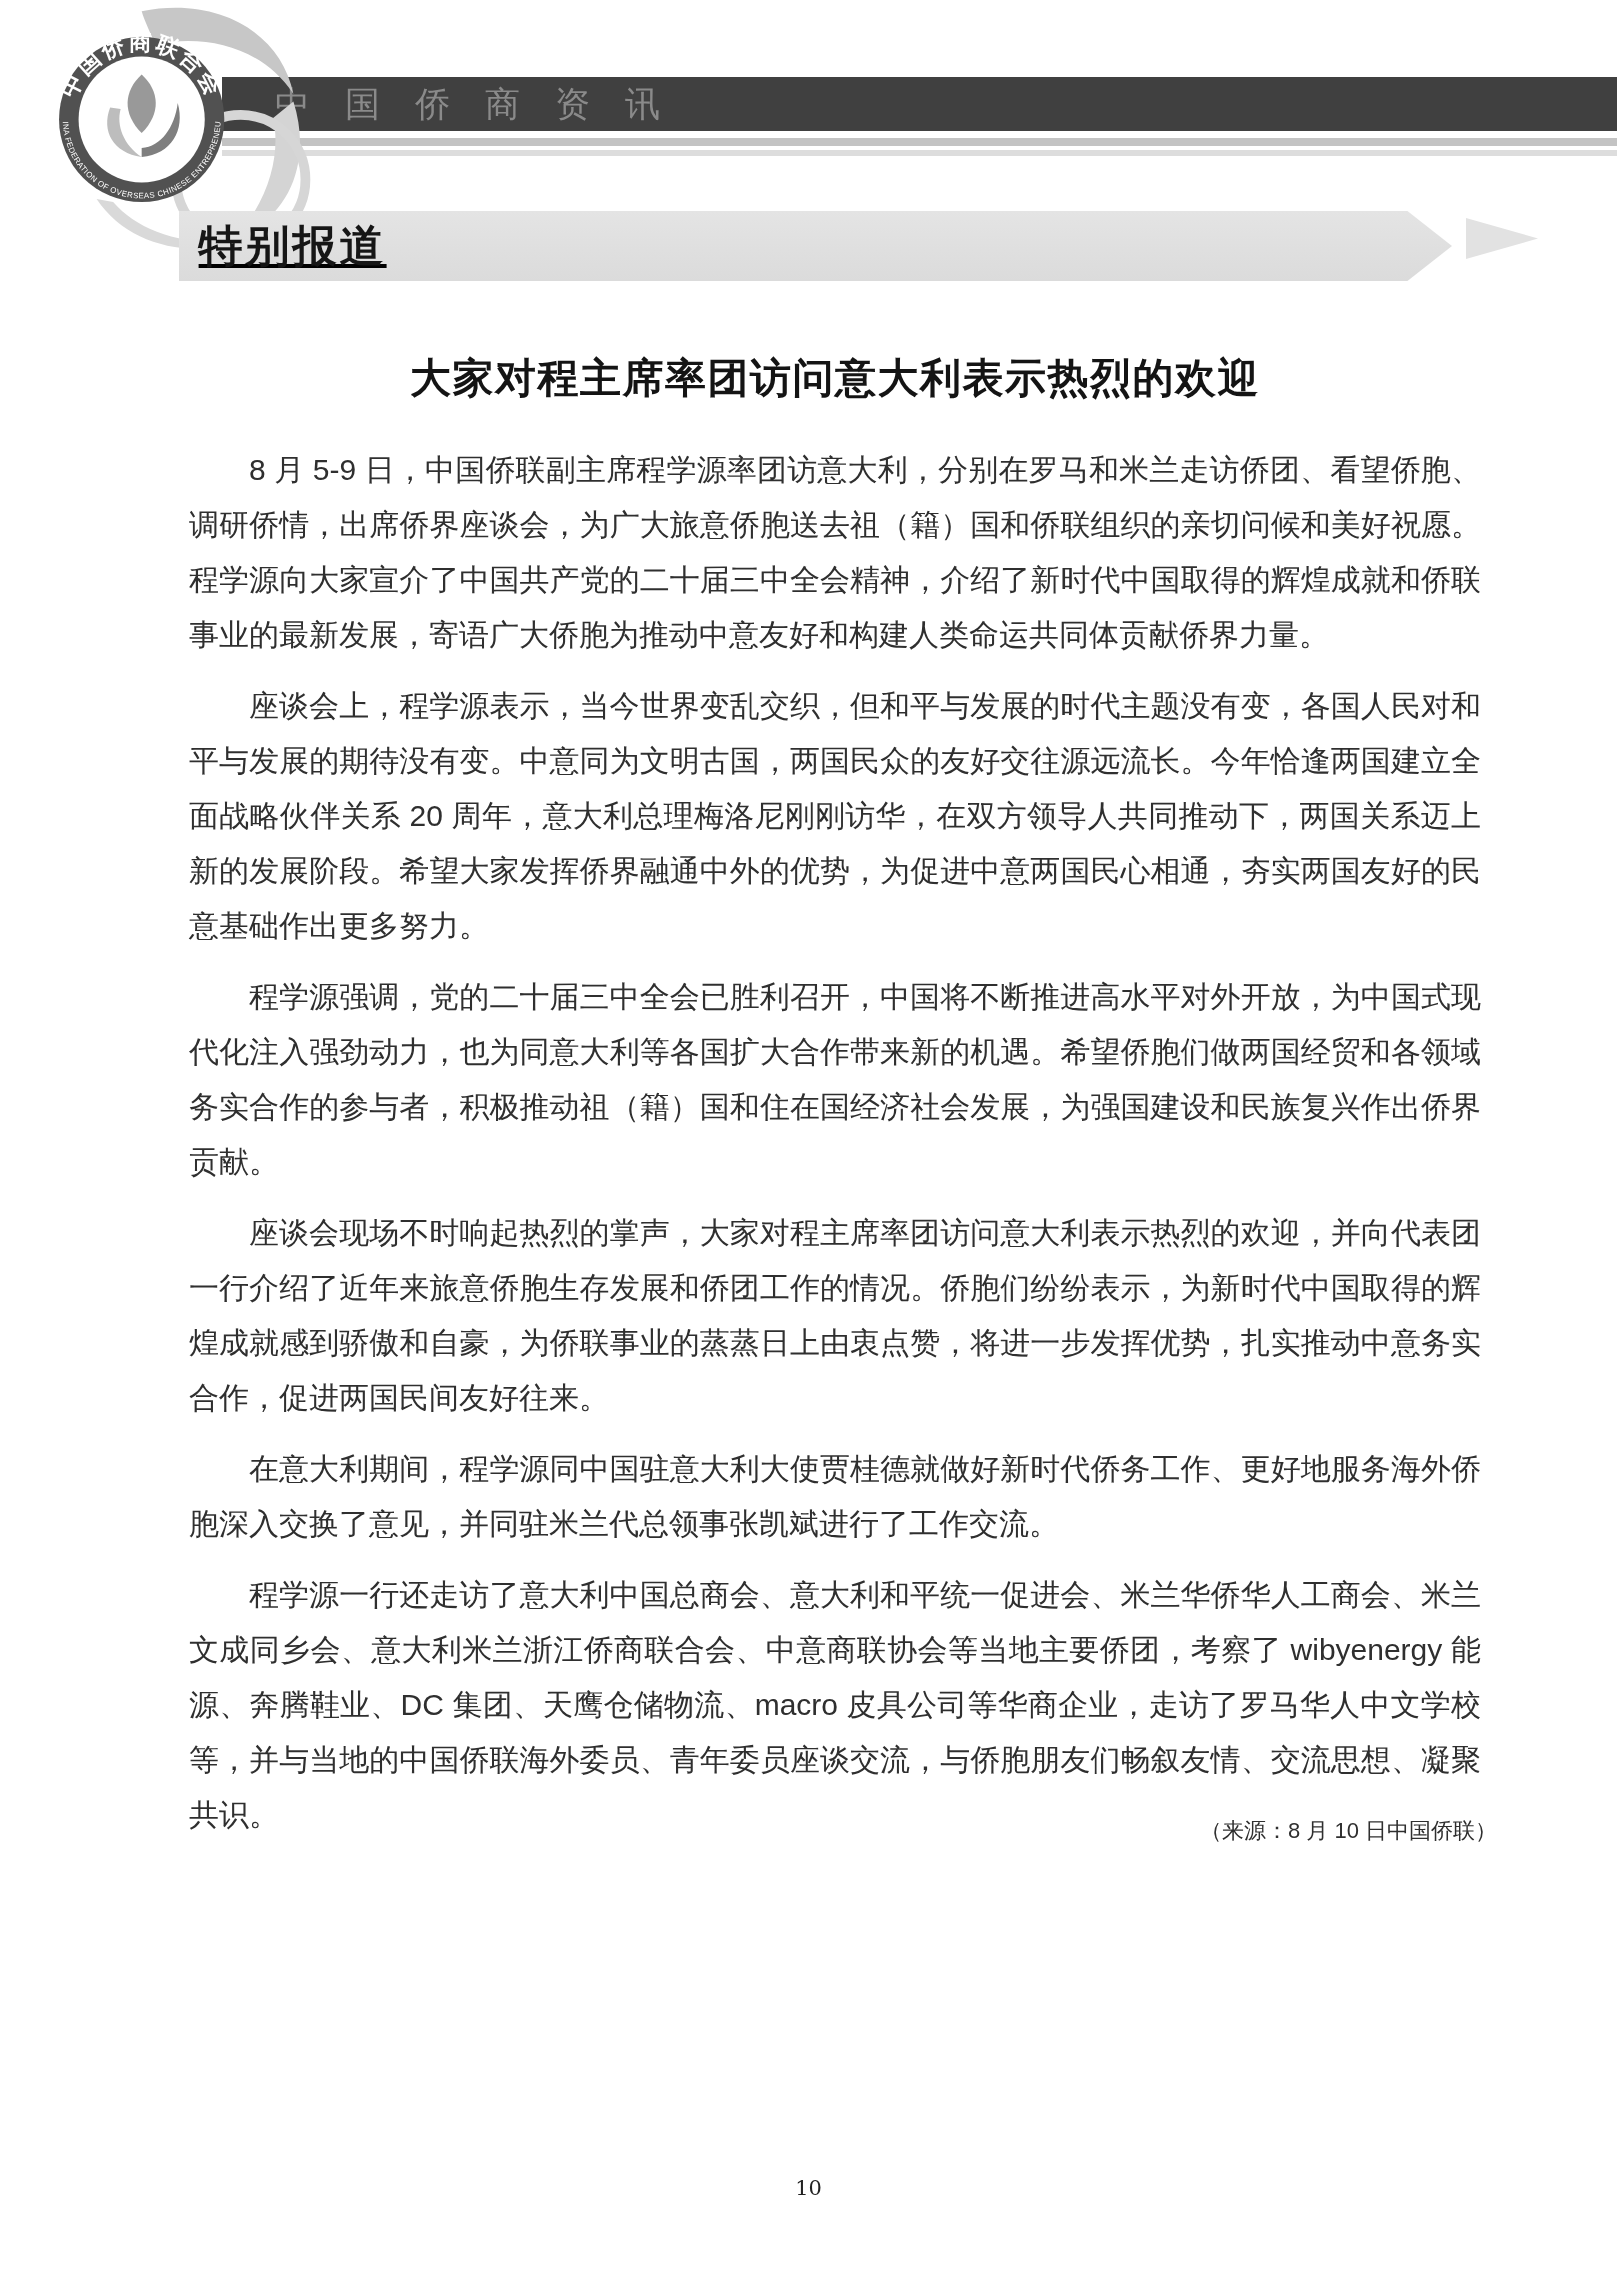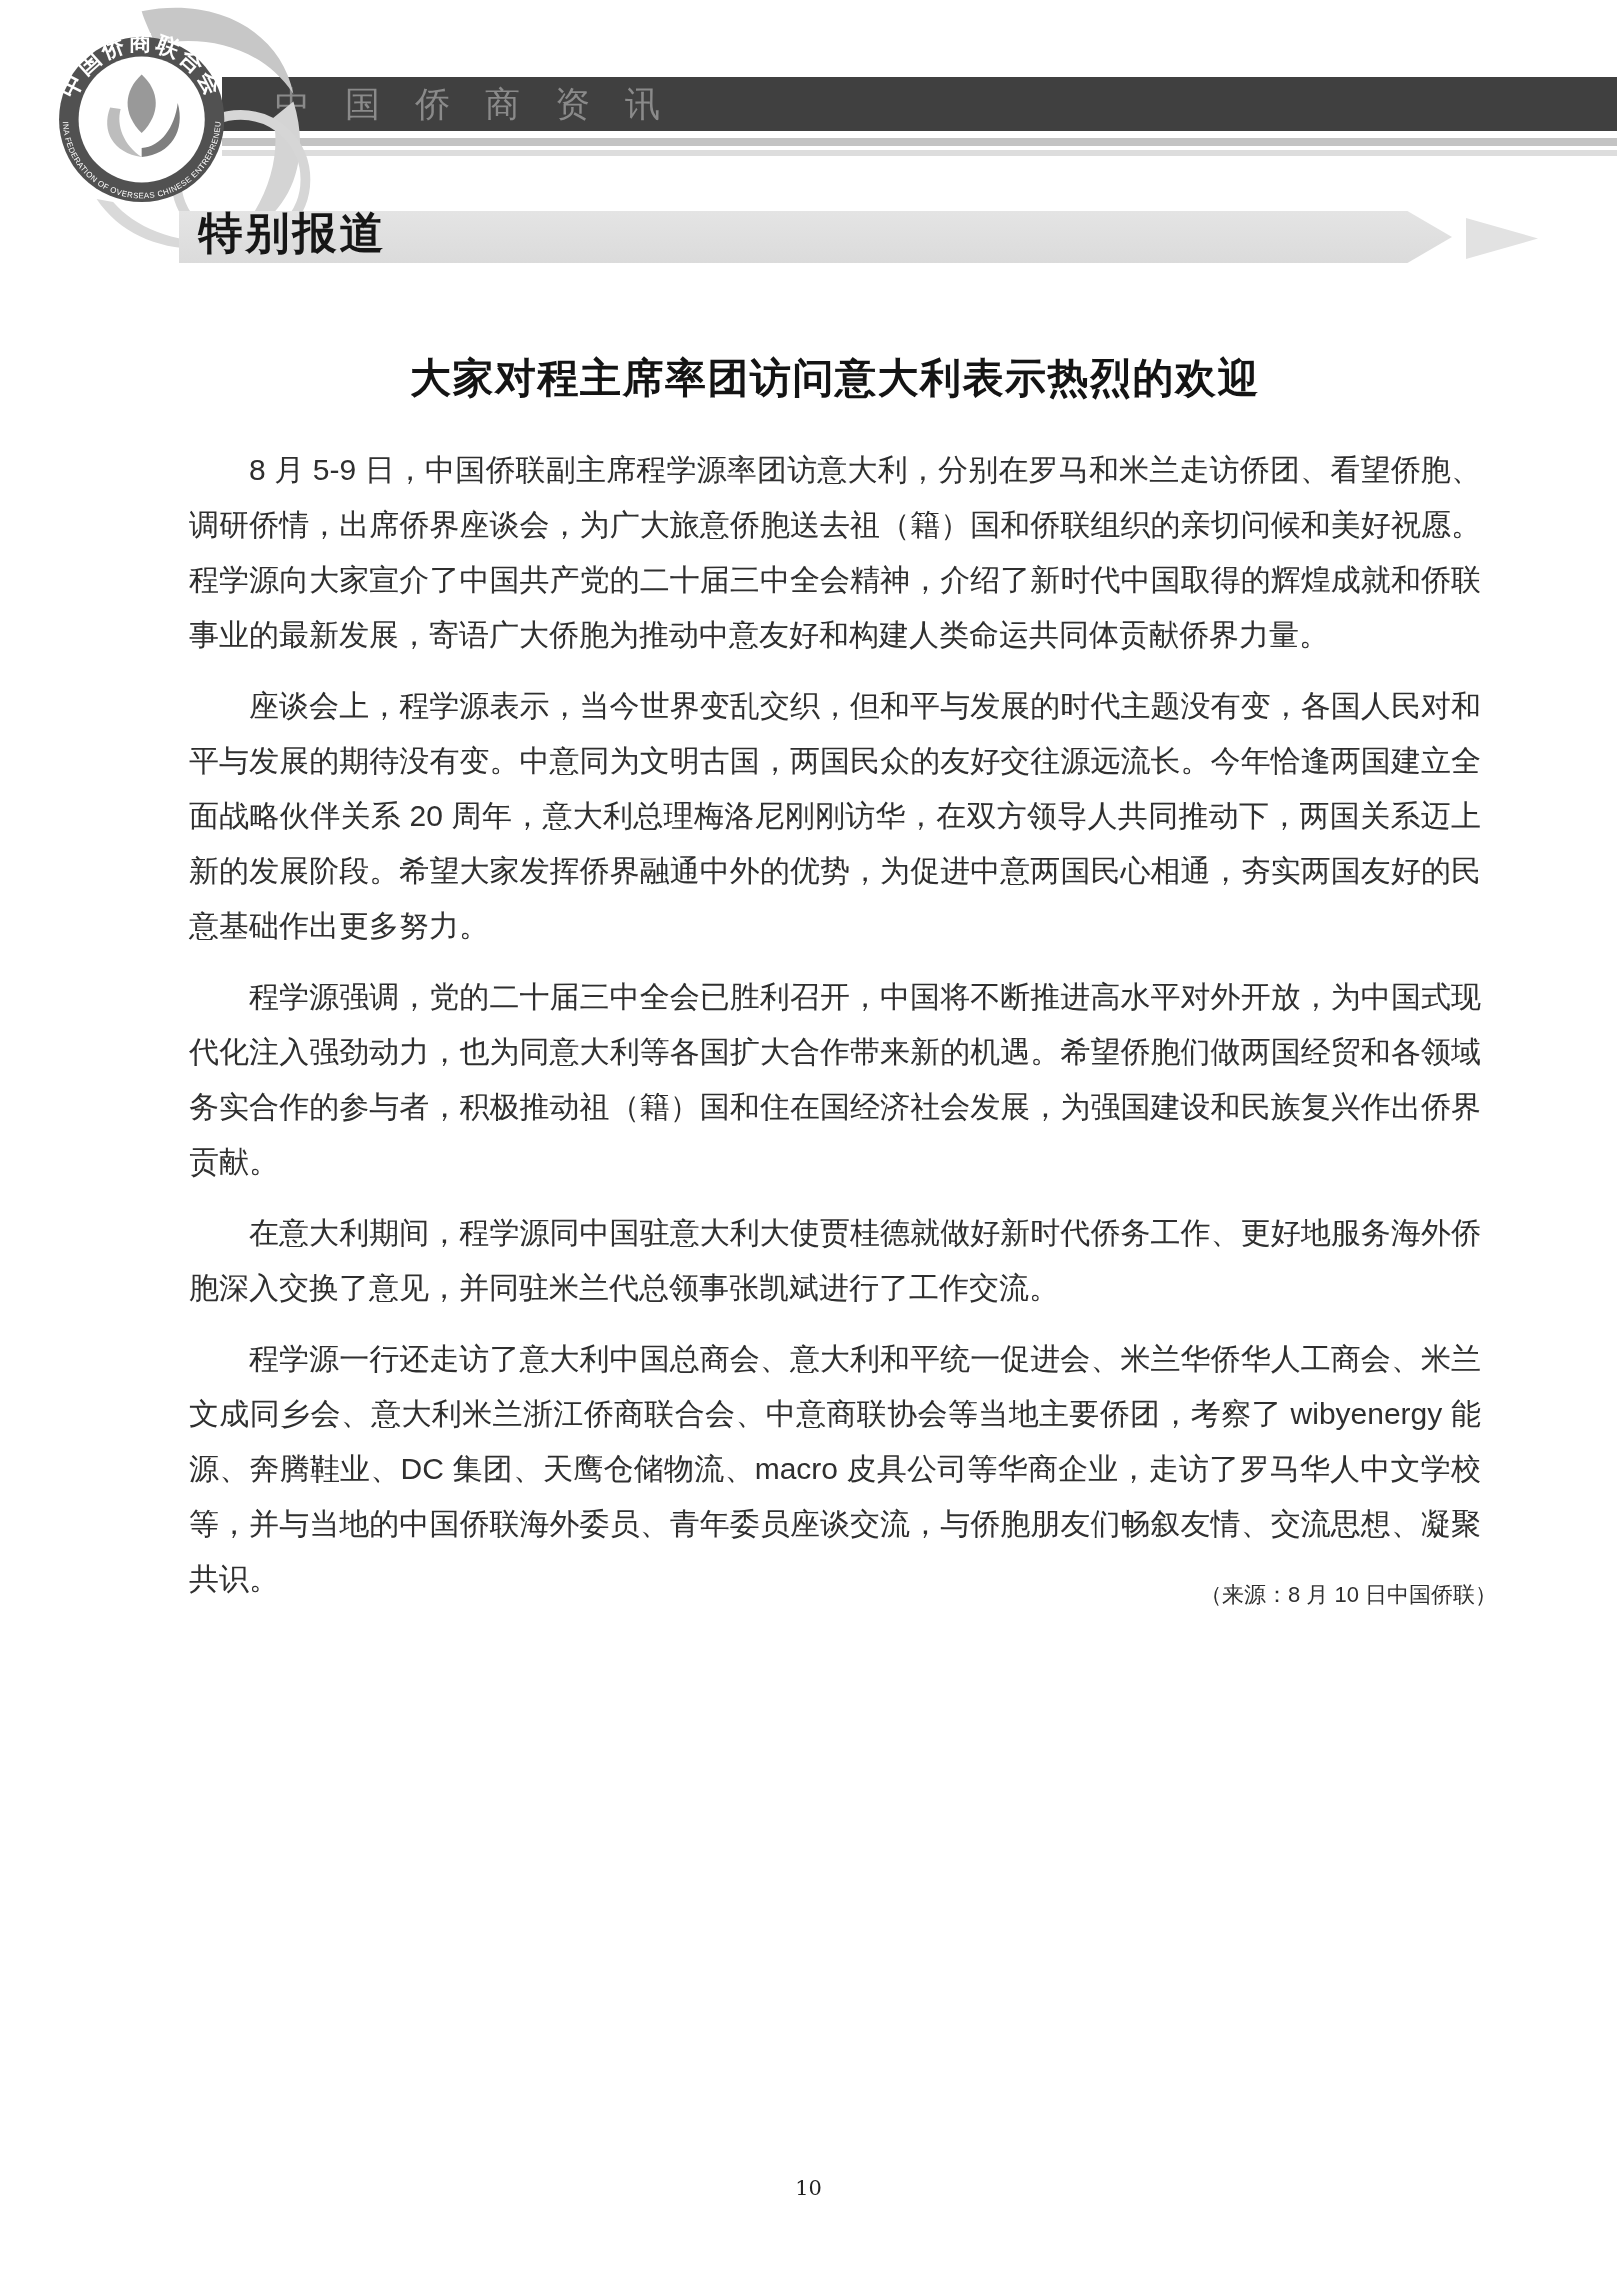--- a/index.html
+++ b/index.html
@@ -29,24 +29,24 @@
   .stripe{position:absolute;left:222px;right:0;}
   .stripe-top{top:138px;height:8.3px;background:#c3c3c3;}
   .stripe-bottom{top:150px;height:6px;background:#dddddd;}
 
   .logo-wrap{
     position:absolute;left:29px;top:4.5px;width:323px;height:253px;
   }
 
   
   .section-band{
-    position:absolute;left:179px;top:211px;width:1273px;height:52px;
+    position:absolute;left:179px;top:211px;width:1273px;height:70px;
     background:linear-gradient(180deg,#e4e4e4,#dbdbdb);
     clip-path:polygon(0 0,96.5% 0,100% 50%,96.5% 100%,0 100%);
-    display:flex;align-items:flex-end;
+    display:flex;align-items:center;text-decoration:underline;
   }
   .section-band .section-label{
     padding-left:19.6px;
     font-family:"Liberation Serif", serif;
     font-weight:700;
     font-size:44px;
     color:#161616;
     letter-spacing:3px;
   }
   .section-arrowhead{
@@ -138,20 +138,21 @@
     <span class="section-label">特别报道</span>
   </div>
   <div class="section-arrowhead"></div>
 
   <h1 class="article-title">大家对程主席率团访问意大利表示热烈的欢迎</h1>
 
   <div class="article-body">
     <p>8 月 5-9 日，中国侨联副主席程学源率团访意大利，分别在罗马和米兰走访侨团、看望侨胞、调研侨情，出席侨界座谈会，为广大旅意侨胞送去祖（籍）国和侨联组织的亲切问候和美好祝愿。程学源向大家宣介了中国共产党的二十届三中全会精神，介绍了新时代中国取得的辉煌成就和侨联事业的最新发展，寄语广大侨胞为推动中意友好和构建人类命运共同体贡献侨界力量。</p>
     <p>座谈会上，程学源表示，当今世界变乱交织，但和平与发展的时代主题没有变，各国人民对和平与发展的期待没有变。中意同为文明古国，两国民众的友好交往源远流长。今年恰逢两国建立全面战略伙伴关系 20 周年，意大利总理梅洛尼刚刚访华，在双方领导人共同推动下，两国关系迈上新的发展阶段。希望大家发挥侨界融通中外的优势，为促进中意两国民心相通，夯实两国友好的民意基础作出更多努力。</p>
     <p>程学源强调，党的二十届三中全会已胜利召开，中国将不断推进高水平对外开放，为中国式现代化注入强劲动力，也为同意大利等各国扩大合作带来新的机遇。希望侨胞们做两国经贸和各领域务实合作的参与者，积极推动祖（籍）国和住在国经济社会发展，为强国建设和民族复兴作出侨界贡献。</p>
+    <p>座谈会现场不时响起热烈的掌声，大家对程主席率团访问意大利表示热烈的欢迎，并向代表团一行介绍了近年来旅意侨胞生存发展和侨团工作的情况。侨胞们纷纷表示，为新时代中国取得的辉煌成就感到骄傲和自豪，为侨联事业的蒸蒸日上由衷点赞，将进一步发挥优势，扎实推动中意务实合作，促进两国民间友好往来。</p>
     <p>在意大利期间，程学源同中国驻意大利大使贾桂德就做好新时代侨务工作、更好地服务海外侨胞深入交换了意见，并同驻米兰代总领事张凯斌进行了工作交流。</p>
     <p>程学源一行还走访了意大利中国总商会、意大利和平统一促进会、米兰华侨华人工商会、米兰文成同乡会、意大利米兰浙江侨商联合会、中意商联协会等当地主要侨团，考察了 wibyenergy 能源、奔腾鞋业、DC 集团、天鹰仓储物流、macro 皮具公司等华商企业，走访了罗马华人中文学校等，并与当地的中国侨联海外委员、青年委员座谈交流，与侨胞朋友们畅叙友情、交流思想、凝聚共识。</p>
     <div class="source-note">（来源：8 月 10 日中国侨联）</div>
   </div>
 
   <div class="page-number">10</div>
 
 </div>
 
 

